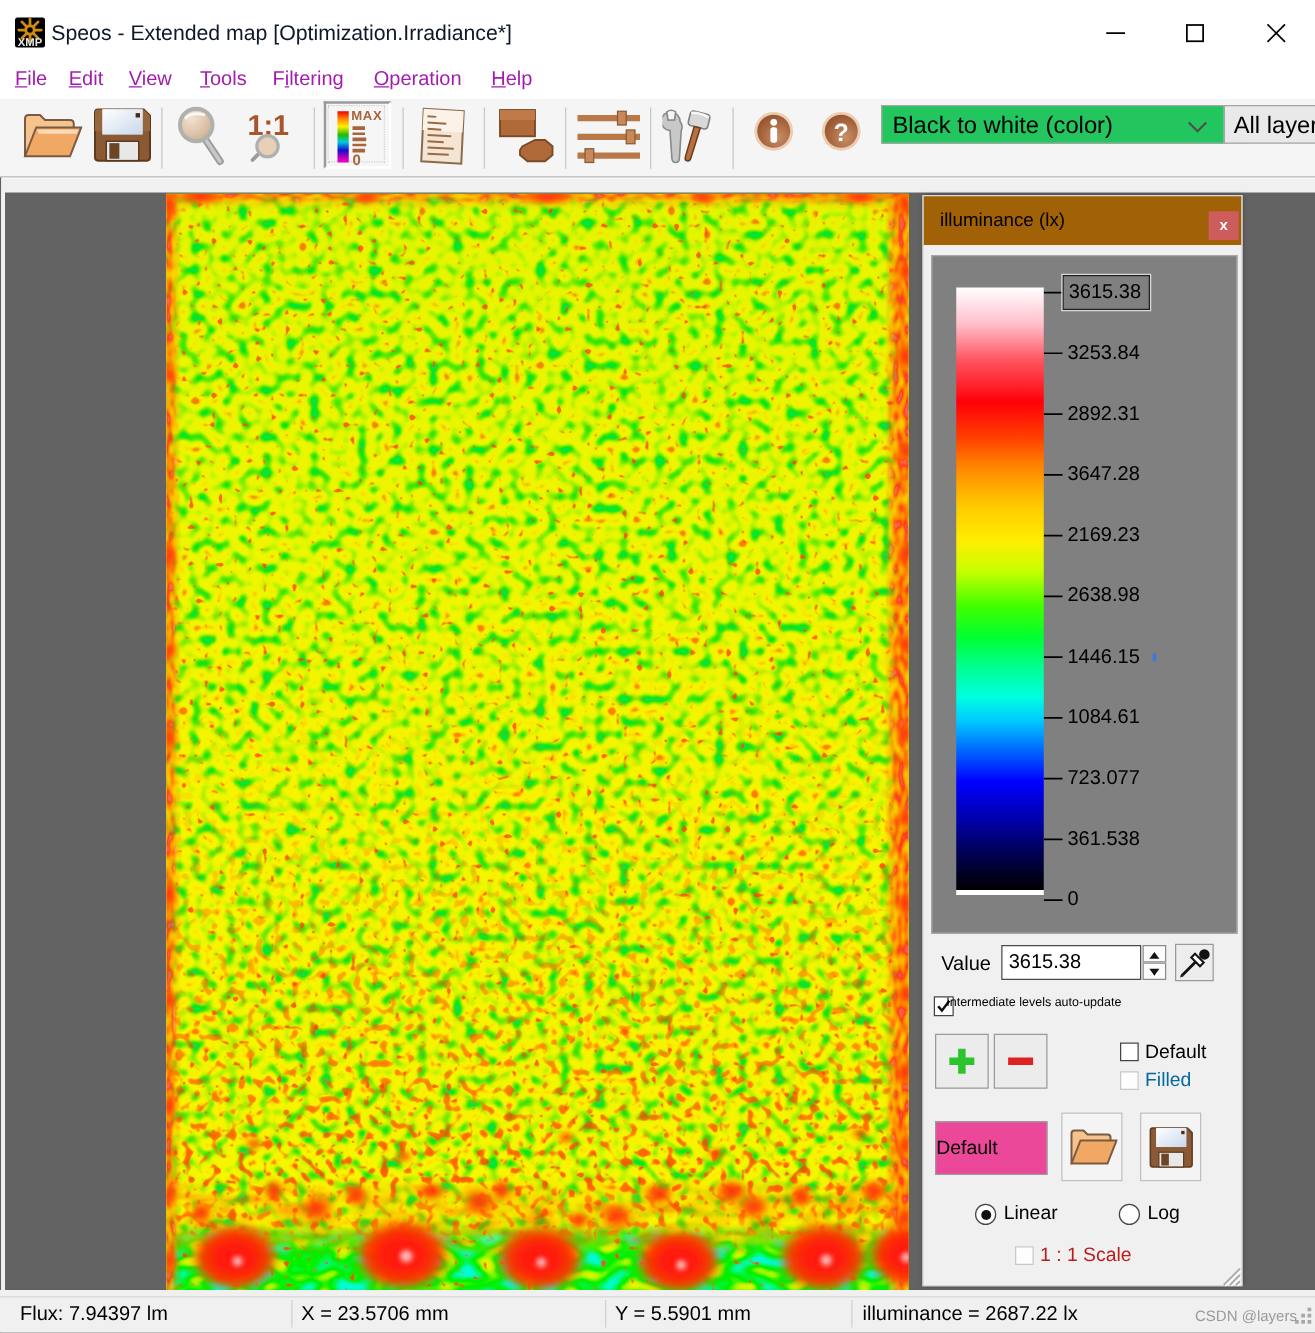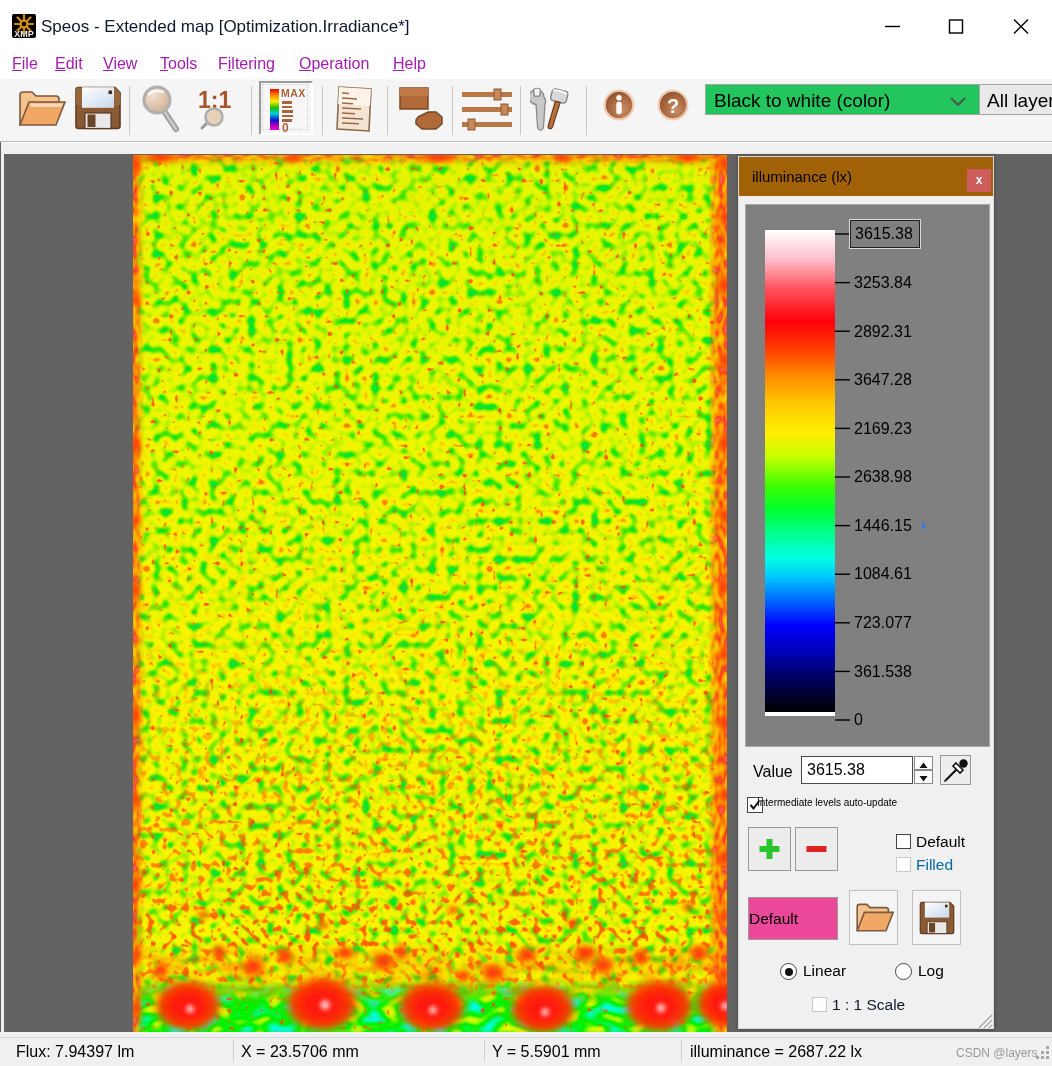--- a/index.html
+++ b/index.html
@@ -526,21 +526,21 @@
   </div>
 
   <div class="abs" style="left:41px;top:806px;width:17px;height:17px;background:#fff;border:1px solid #444;border-radius:50%">
     <div class="abs" style="left:3.5px;top:3.5px;width:8px;height:8px;background:#111;border-radius:50%"></div>
   </div>
   <span class="abs" style="left:64px;top:805px;font-size:15.5px">Linear</span>
   <div class="abs" style="left:156px;top:806px;width:17px;height:17px;background:#fff;border:1px solid #444;border-radius:50%"></div>
   <span class="abs" style="left:179px;top:805px;font-size:15.5px">Log</span>
 
   <div class="abs" style="left:73px;top:840px;width:15px;height:15px;background:#fdfdfd;border:1px solid #c8c8c8"></div>
-  <span class="abs" style="left:93px;top:839px;font-size:15.5px;color:#0f172a">1 : 1 Scale</span>
+  <span class="abs" style="left:93px;top:839px;font-size:15.5px;color:#b91c1c">1 : 1 Scale</span>
 
   <svg class="abs" style="left:238px;top:856px" width="16" height="16">
     <g stroke="#aaa" stroke-width="1.6">
         <line x1="15" y1="2" x2="2" y2="15"></line>
         <line x1="15" y1="7" x2="7" y2="15"></line>
         <line x1="15" y1="12" x2="12" y2="15"></line>
       </g>
     <g stroke="#fff" stroke-width="1">
         <line x1="16" y1="3" x2="3" y2="16"></line>
         <line x1="16" y1="8" x2="8" y2="16"></line>

